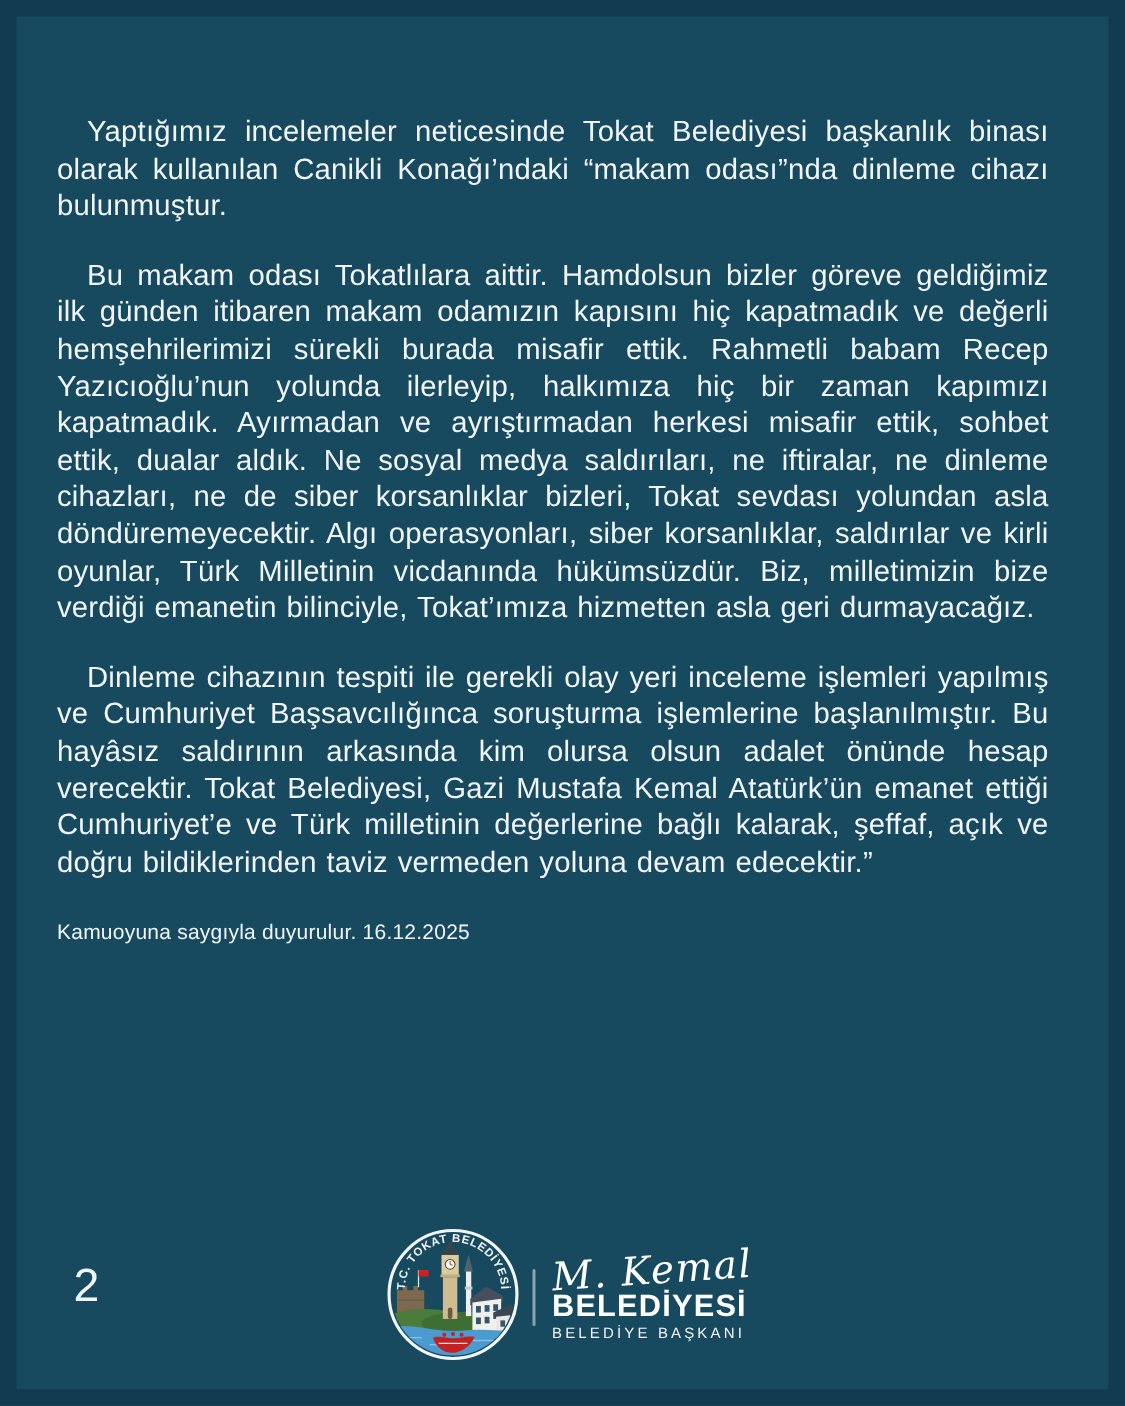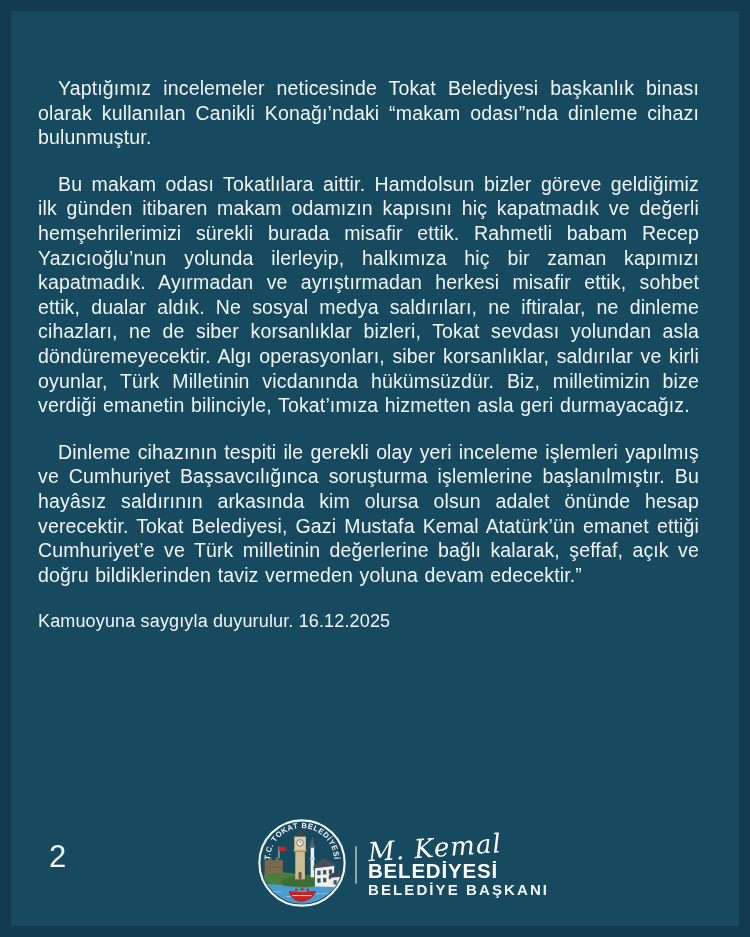--- a/index.html
+++ b/index.html
@@ -20,21 +20,21 @@
   .body-text p{
     margin:0 0 22px 0;
     font-size:19.5px;line-height:24.6px;
     text-align:justify;
     text-indent:20px;
     letter-spacing:.15px;
     word-spacing:1px;
   }
   .closing{
     color:var(--text,#f1f5f7);
-    font-size:18px;line-height:24.6px;
+    font-size:14px;line-height:24.6px;
     letter-spacing:.15px;
     margin-top:4px;
   }
   .page-number{
     position:absolute;left:38px;top:829px;
     color:var(--text,#f1f5f7);
     font-size:31px;line-height:34px;font-weight:400;
   }
   .footer{position:absolute;left:0;top:795px;width:750px;height:120px;}
   .logo{position:absolute;left:245px;top:11px;width:92px;height:92px;}
@@ -49,21 +49,21 @@
   .sig-script{
     font-family:"DejaVu Serif",serif;
     font-style:italic;font-size:26px;line-height:28px;
     transform:rotate(-4deg);letter-spacing:1px;white-space:nowrap;
   }
   .sig-surname{
     font-size:20.5px;font-weight:bold;letter-spacing:.8px;
     line-height:21px;margin-top:-2px;white-space:nowrap;
   }
   .sig-title{
-    font-size:15px;font-weight:bold;letter-spacing:2.1px;
+    font-size:10px;font-weight:normal;letter-spacing:2.1px;
     line-height:11px;margin-top:3px;white-space:nowrap;opacity:.95;
   }
 </style>
 </head>
 <body>
 
 <div class="sheet">
 
   <div class="body-text">
     <p>Yaptığımız incelemeler neticesinde Tokat Belediyesi başkanlık binası olarak kullanılan Canikli Konağı’ndaki “makam odası”nda dinleme cihazı bulunmuştur.</p>

